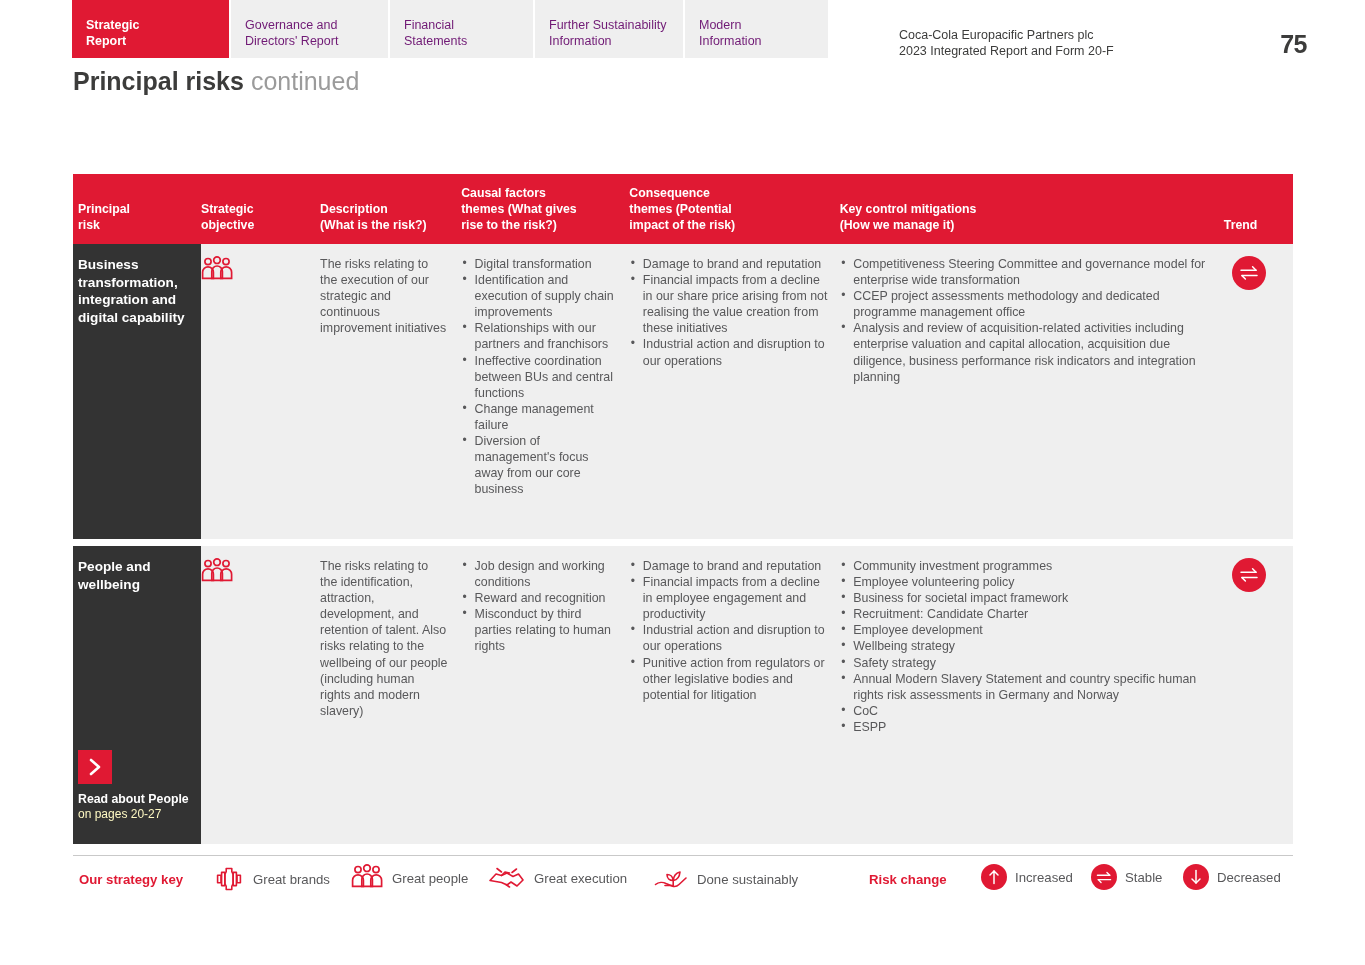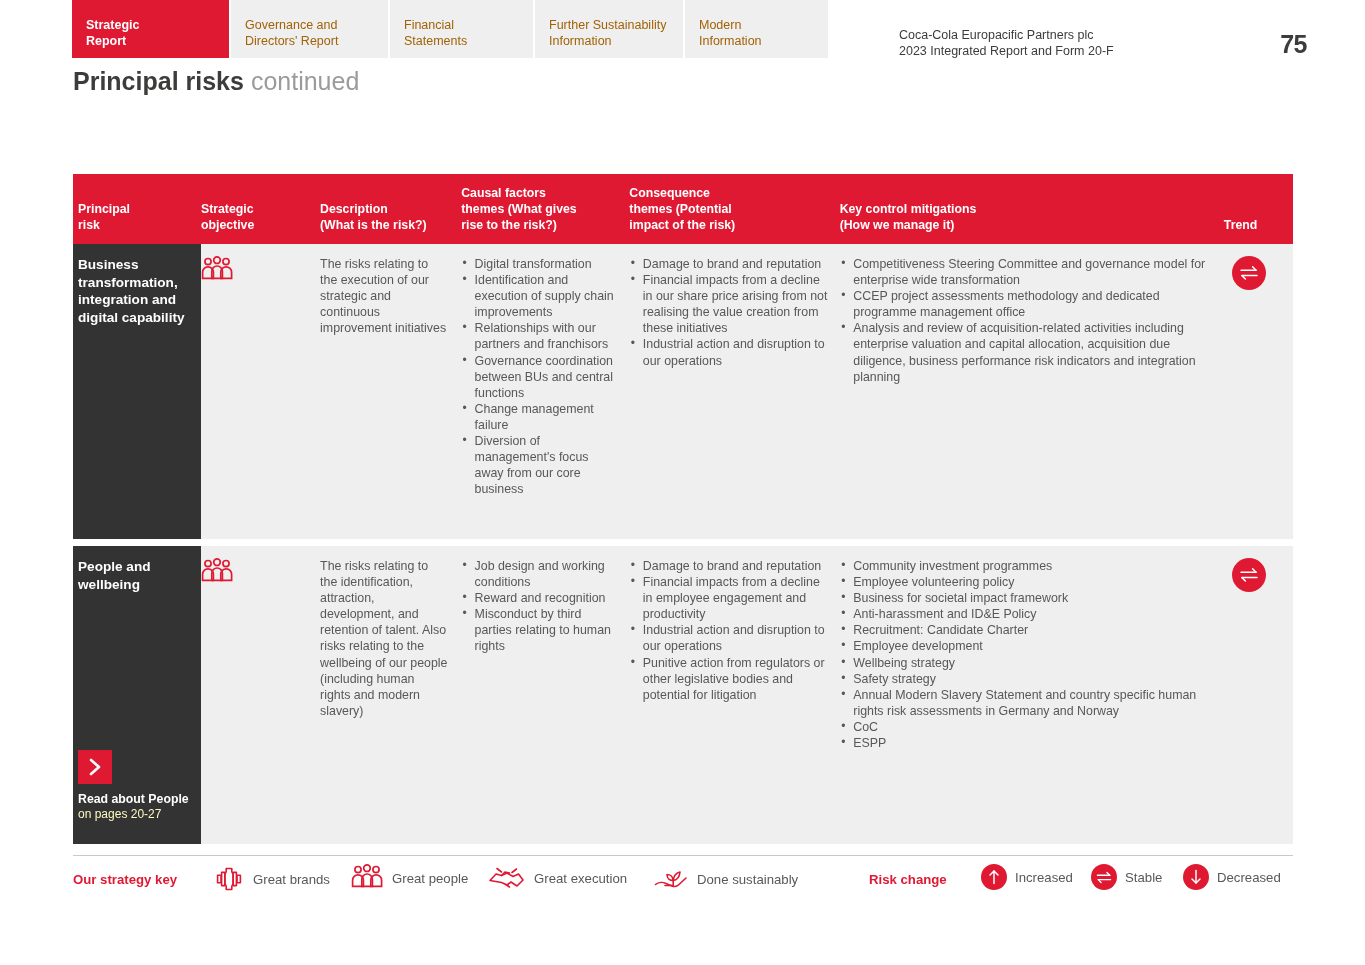--- a/index.html
+++ b/index.html
@@ -16,21 +16,21 @@
   .navbar {
     position: absolute; left: 0; top: 0;
     width: 1365px; height: 58px;
     display: flex; align-items: flex-start;
   }
   .nav-tab {
     height: 58px;
     padding: 18px 14px 0 14px;
     font-size: 12.5px;
     line-height: 15.5px;
-    color: #a16207;
+    color: #701a75;
     background: #efefef;
     margin-right: 2px;
     white-space: pre-line;
     font-weight: 400;
   }
   .nav-tab.spacer-left { background: transparent; width: 72px; padding: 0; margin: 0; }
   .nav-tab.active {
     background: #e01933;
     color: #ffffff;
     font-weight: 700;
@@ -147,21 +147,21 @@
     position: absolute; left: 73px; top: 855px; width: 1220px; height: 1px;
     background: #c9c9c9;
   }
   .key-row {
     position: absolute; left: 73px; top: 864px; width: 1225px; height: 46px;
   }
   .key-label {
     position: absolute; font-size: 13.2px; font-weight: 700; color: #e01933;
     top: 8px;
   }
-  .key-label.strategy { left: 0px; }
+  .key-label.strategy { left: 6px; }
   .key-label.riskchange { left: 796px; }
 
   .key-item {
     position: absolute; display: flex; align-items: center; gap: 8px; top: 0px;
   }
   .key-item .klabel { font-size: 13.2px; color: #58585a; }
   .key-icon { display: flex; align-items: center; justify-content: center; }
   .key-badge {
     width: 26px; height: 26px; border-radius: 50%; background: #e01933;
     display: flex; align-items: center; justify-content: center;
@@ -232,21 +232,21 @@
             </g>
           </svg>
         </span>
       </div>
       <div class="cell c-desc desc-cell body-txt">The risks relating to the execution of our strategic and continuous improvement initiatives</div>
       <div class="cell c-causal causal-cell">
         <ul class="bullets">
           <li>Digital transformation</li>
           <li>Identification and execution of supply chain improvements</li>
           <li>Relationships with our partners and franchisors</li>
-          <li>Governance coordination between BUs and central functions</li>
+          <li>Ineffective coordination between BUs and central functions</li>
           <li>Change management failure</li>
           <li>Diversion of management's focus away from our core business</li>
         </ul>
       </div>
       <div class="cell c-conseq conseq-cell">
         <ul class="bullets">
           <li>Damage to brand and reputation</li>
           <li>Financial impacts from a decline in our share price arising from not realising the value creation from these initiatives</li>
           <li>Industrial action and disruption to our operations</li>
         </ul>
@@ -313,21 +313,20 @@
           <li>Financial impacts from a decline in employee engagement and productivity</li>
           <li>Industrial action and disruption to our operations</li>
           <li>Punitive action from regulators or other legislative bodies and potential for litigation</li>
         </ul>
       </div>
       <div class="cell c-mitig mitig-cell">
         <ul class="bullets">
           <li>Community investment programmes</li>
           <li>Employee volunteering policy</li>
           <li>Business for societal impact framework</li>
-          <li>Anti-harassment and ID&amp;E Policy</li>
           <li>Recruitment: Candidate Charter</li>
           <li>Employee development</li>
           <li>Wellbeing strategy</li>
           <li>Safety strategy</li>
           <li>Annual Modern Slavery Statement and country specific human rights risk assessments in Germany and Norway</li>
           <li>CoC</li>
           <li>ESPP</li>
         </ul>
       </div>
       <div class="cell c-trend trend-cell">

